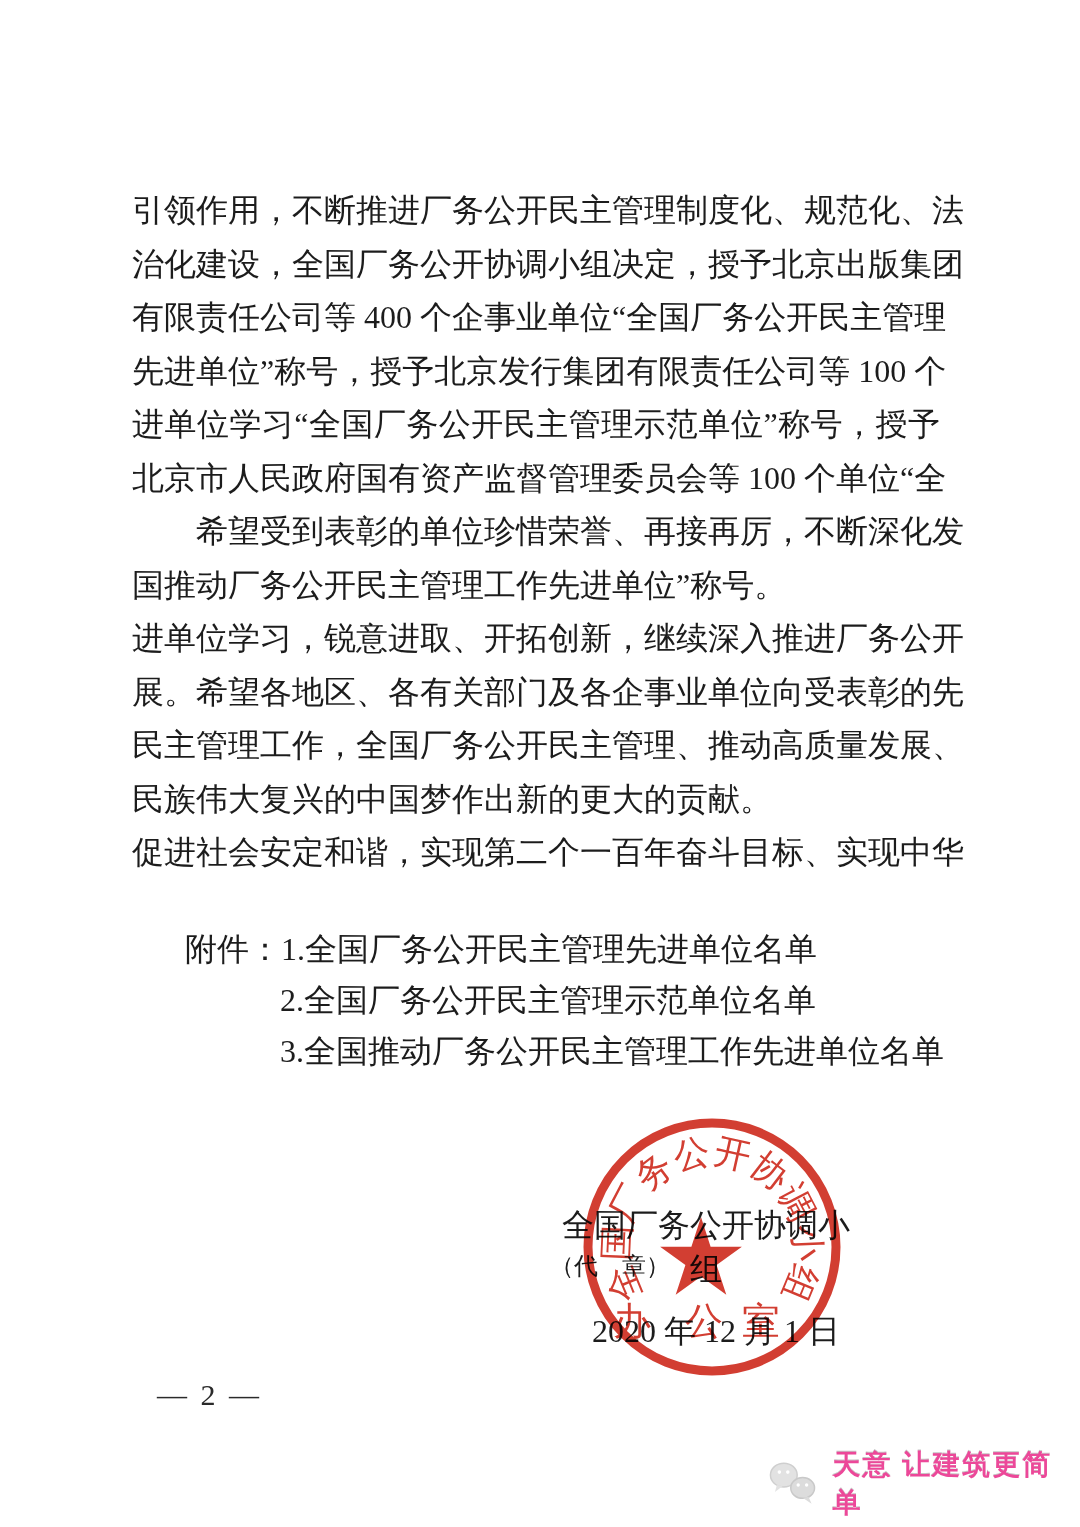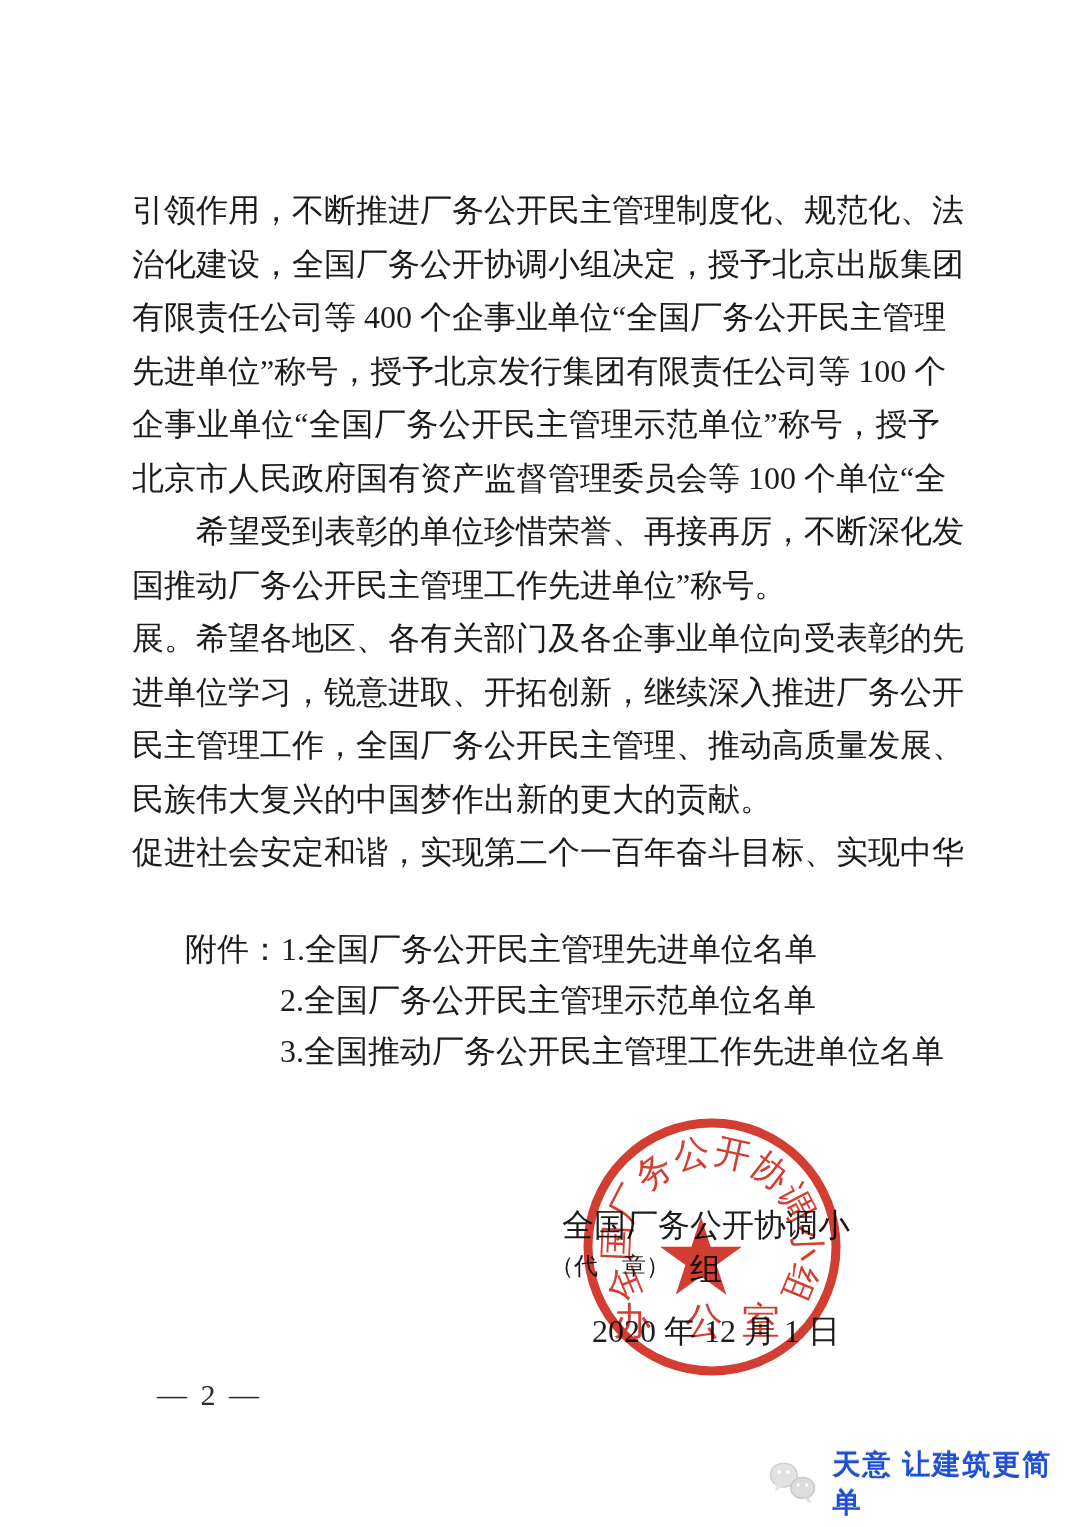--- a/index.html
+++ b/index.html
@@ -32,39 +32,39 @@
   .page-num { position:absolute; left:157px; top:1378px; font-size:30px;
     letter-spacing:3px; color:#2a2a2a; }
   
   .seal { position:absolute; left:570px; top:1105px; width:285px; height:285px;
     mix-blend-mode:multiply; opacity:0.93; }
   .seal text { font-family:"Liberation Serif","DejaVu Serif",serif; }
   
   .wm { position:absolute; left:765px; top:1446px; display:flex;
     align-items:center; }
   .wm-text { margin-left:10px; font-family:"Liberation Sans","DejaVu Sans",sans-serif;
-    font-weight:bold; font-size:28px; letter-spacing:2px; color:#1d4ed8;
+    font-weight:bold; font-size:28px; letter-spacing:2px; color:#ec4899;
     text-shadow:0 1px 0 #ffffff, 0 -1px 0 #c6c6c6; }
 </style>
 </head>
 <body>
 
 <div class="page">
 
   <div class="body-text">
     <div class="bodyline">引领作用，不断推进厂务公开民主管理制度化、规范化、法</div>
     <div class="bodyline">治化建设，全国厂务公开协调小组决定，授予北京出版集团</div>
     <div class="bodyline">有限责任公司等 400 个企事业单位“全国厂务公开民主管理</div>
     <div class="bodyline">先进单位”称号，授予北京发行集团有限责任公司等 100 个</div>
-    <div class="bodyline">企事业单位“全国厂务公开民主管理示范单位”称号，授予</div>
+    <div class="bodyline">进单位学习“全国厂务公开民主管理示范单位”称号，授予</div>
     <div class="bodyline">北京市人民政府国有资产监督管理委员会等 100 个单位“全</div>
     <div class="bodyline indent">希望受到表彰的单位珍惜荣誉、再接再厉，不断深化发</div>
     <div class="bodyline partial">国推动厂务公开民主管理工作先进单位”称号。</div>
+    <div class="bodyline">进单位学习，锐意进取、开拓创新，继续深入推进厂务公开</div>
     <div class="bodyline">展。希望各地区、各有关部门及各企事业单位向受表彰的先</div>
-    <div class="bodyline">进单位学习，锐意进取、开拓创新，继续深入推进厂务公开</div>
     <div class="bodyline">民主管理工作，全国厂务公开民主管理、推动高质量发展、</div>
     <div class="bodyline partial">民族伟大复兴的中国梦作出新的更大的贡献。</div>
     <div class="bodyline">促进社会安定和谐，实现第二个一百年奋斗目标、实现中华</div>
   </div>
 
   <div class="attachments">
     <div class="attach-row1">
       <span class="attach-label">附件：</span>
       <span>1.全国厂务公开民主管理先进单位名单</span>
     </div>

